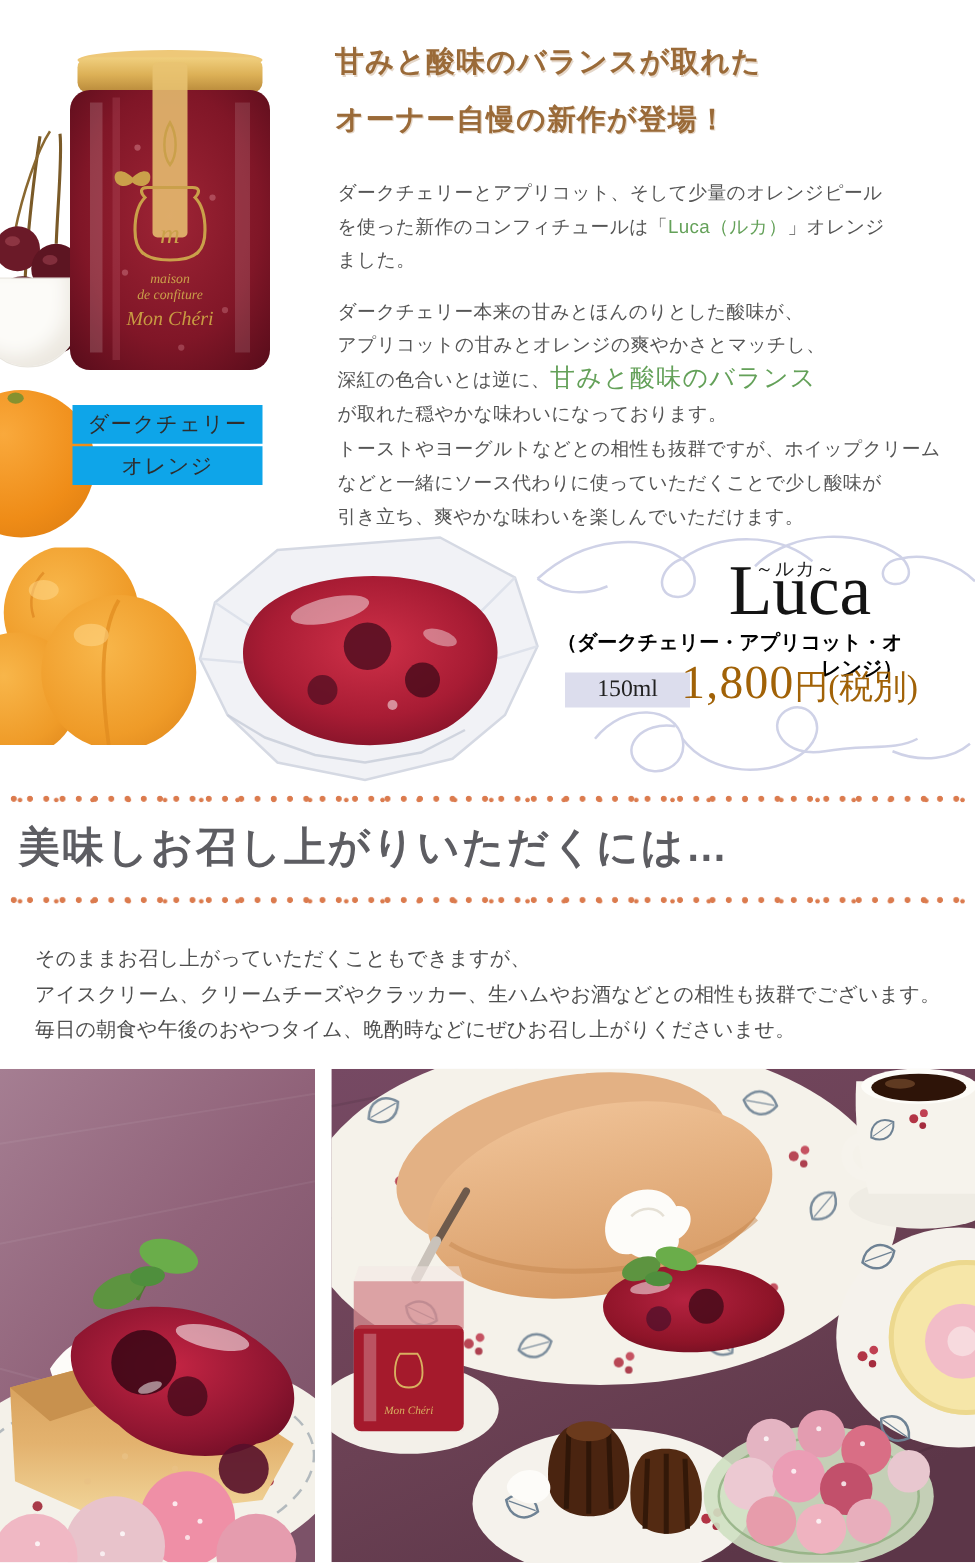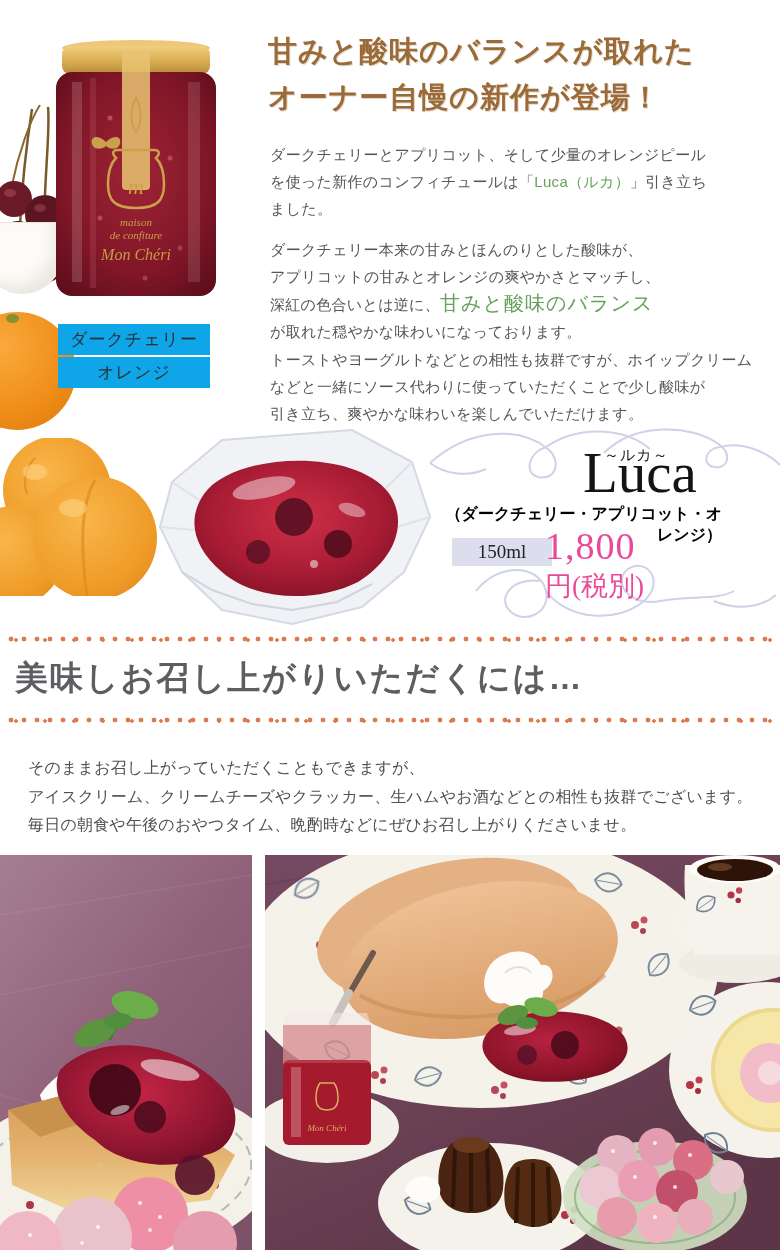--- a/index.html
+++ b/index.html
@@ -1,22 +1,22 @@
 <!DOCTYPE html>
 <html><head>
 <meta charset="utf-8">
 <style>
   * { margin:0; padding:0; box-sizing:border-box; }
   body { background:#fff; font-family:"Liberation Sans","DejaVu Sans",sans-serif; }
   .page { position:relative; width:780px; height:1250px; margin:0 auto; background:#fff; overflow:hidden; }
   .abs { position:absolute; }
 
   
-  .headline { left:268px; top:28px; width:508px; font-family:Liberation Sans, sans-serif;
-    font-size:29px; line-height:46px; color:#9a6a38; font-weight:600; letter-spacing:1px;
+  .headline { left:268px; top:28px; width:508px; font-family:Liberation Mono, monospace;
+    font-size:23px; line-height:46px; color:#9a6a38; font-weight:600; letter-spacing:1px;
     text-shadow:1px 1px 0 rgba(150,95,40,.25); }
   .body-txt { color:#555; font-size:15px; line-height:27px; letter-spacing:.3px; }
   .p1 { left:270px; top:141px; width:505px; }
   .p2 { left:270px; top:236px; width:505px; }
   .p3 { left:270px; top:346px; width:508px; }
   .green { color:#64a159; }
   .green-big { color:#64a159; font-size:20px; letter-spacing:1px; }
 
   
   .ing-box { left:58px; top:324px; width:152px; }
@@ -27,21 +27,21 @@
   .prod-ruby { left:604px; top:446px; font-family:"Liberation Serif","DejaVu Serif",serif;
     font-size:15px; color:#1a1a1a; letter-spacing:1px; }
   .prod-name { left:583px; top:444px; font-family:"Liberation Serif","DejaVu Serif",serif;
     font-size:57px; line-height:1; color:#141414;text-align:center; }
   .prod-sub { left:430px; top:504px; width:292px; text-align:right;
     font-family:"Liberation Serif","DejaVu Serif",serif; font-size:16px; font-weight:700; color:#000000; }
   .prod-vol { left:452px; top:538px; width:100px; height:28px; background:#dcdded;
     display:flex; align-items:center; justify-content:center;
     font-family:"Liberation Serif","DejaVu Serif",serif; font-size:19px; color:#222; }
   .prod-price { left:545px; top:524px; display:flex; align-items:baseline;
-    font-family:"Liberation Serif","DejaVu Serif",serif; color:#ec4899;flex-direction:column; }
+    font-family:"Liberation Serif","DejaVu Serif",serif; color:#a16207; }
   .price-amount { font-size:38px; letter-spacing:1px; }
   .price-suffix { font-size:27px; }
 
   
   .dots { left:8px; width:764px; height:7px; background-repeat:repeat-x;
     background-image:
       radial-gradient(circle at 3px 3px, #db7b4e 2.1px, transparent 2.7px),
       radial-gradient(circle at 2px 3px, #db7b4e 1.5px, transparent 2.1px);
     background-size:13px 7px, 29px 7px; background-position:0 0, 6px 1px; }
   .dots-1 { top:636px; } .dots-2 { top:717px; }
@@ -113,21 +113,21 @@
     <text x="86" y="222" text-anchor="middle" font-family="Liberation Serif,serif" font-style="italic" font-size="16" fill="#c89c42">Mon Chéri</text>
   </svg>
 
   <h1 class="abs headline">
     <span>甘みと酸味のバランスが取れた</span><br>
     <span>オーナー自慢の新作が登場！</span>
   </h1>
 
   <p class="abs body-txt p1">
     <span>ダークチェリーとアプリコット、そして少量のオレンジピール</span><br>
-    <span>を使った新作のコンフィチュールは「</span><span class="green">Luca（ルカ）</span><span>」引き立ち</span><br>
+    <span>を使った新作のコンフィチュールは「</span><span class="green">Luca（ルカ）</span><span>」オレンジ</span><br>
     <span>ました。</span>
   </p>
 
   <p class="abs body-txt p2">
     <span>ダークチェリー本来の甘みとほんのりとした酸味が、</span><br>
     <span>アプリコットの甘みとオレンジの爽やかさとマッチし、</span><br>
     <span>深紅の色合いとは逆に、</span><span class="green-big">甘みと酸味のバランス</span><br>
     <span>が取れた穏やかな味わいになっております。</span>
   </p>
 

